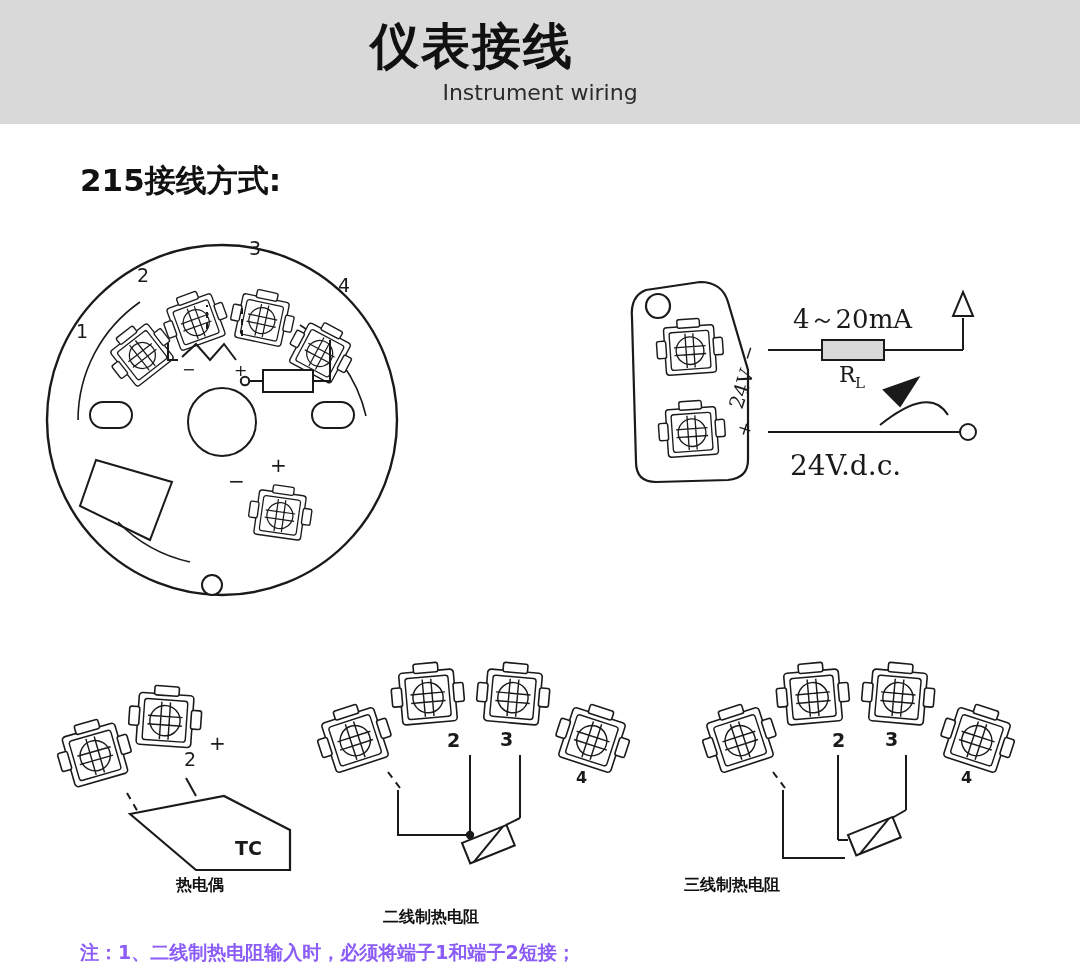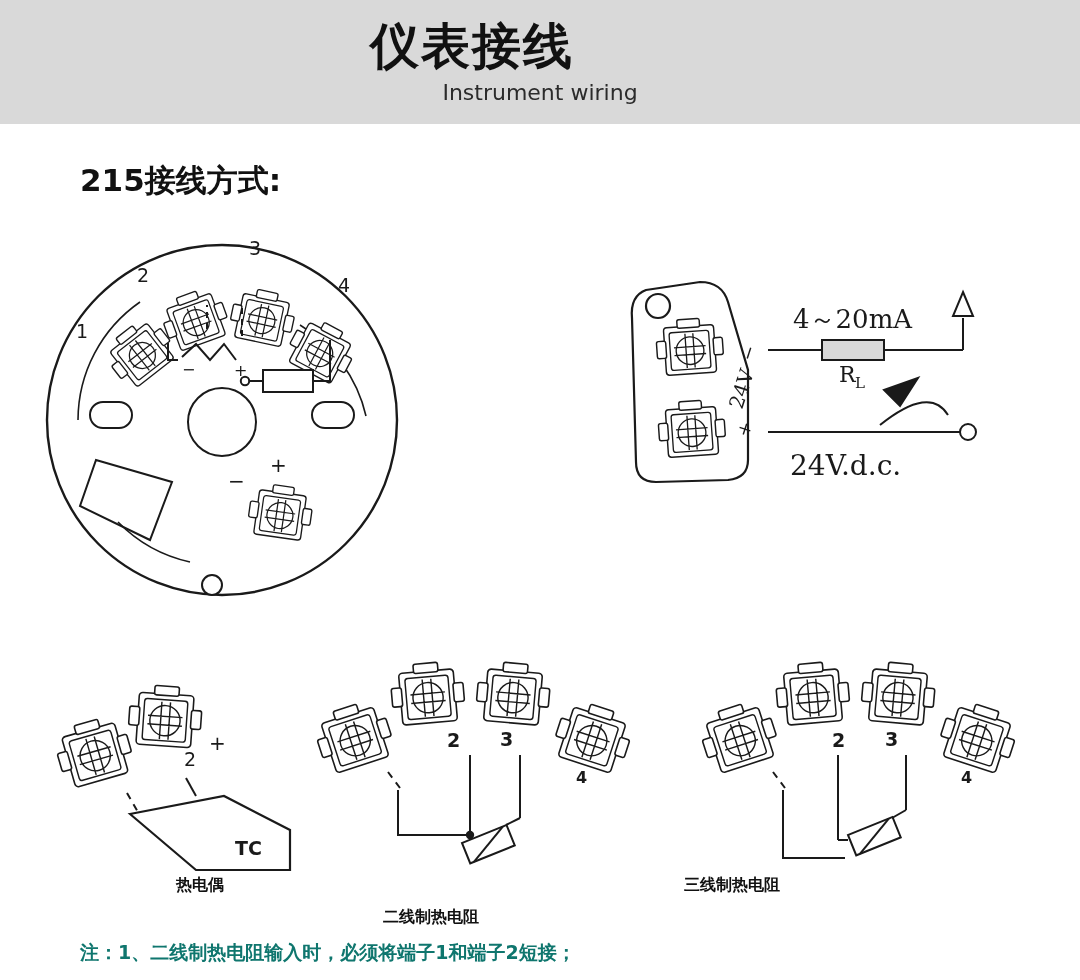--- a/index.html
+++ b/index.html
@@ -80,21 +80,21 @@
   .cap-2w   { left: 383px; top: 875px; margin-top: 32px; }
   .cap-3w   { left: 684px; top: 875px; }
 
   
   .note-line {
     position: absolute;
     left: 80px; top: 940px;
     font-family: "DejaVu Sans", sans-serif;
     font-size: 19px;
     font-weight: 700;
-    color: #0f766e;
+    color: #8b5cf6;
     white-space: nowrap;
   }
 </style>
 </head>
 <body>
 
 <div class="header-band"></div>
 <div class="header-title-cn">仪表接线</div>
 <div class="header-title-en">Instrument wiring</div>
 

